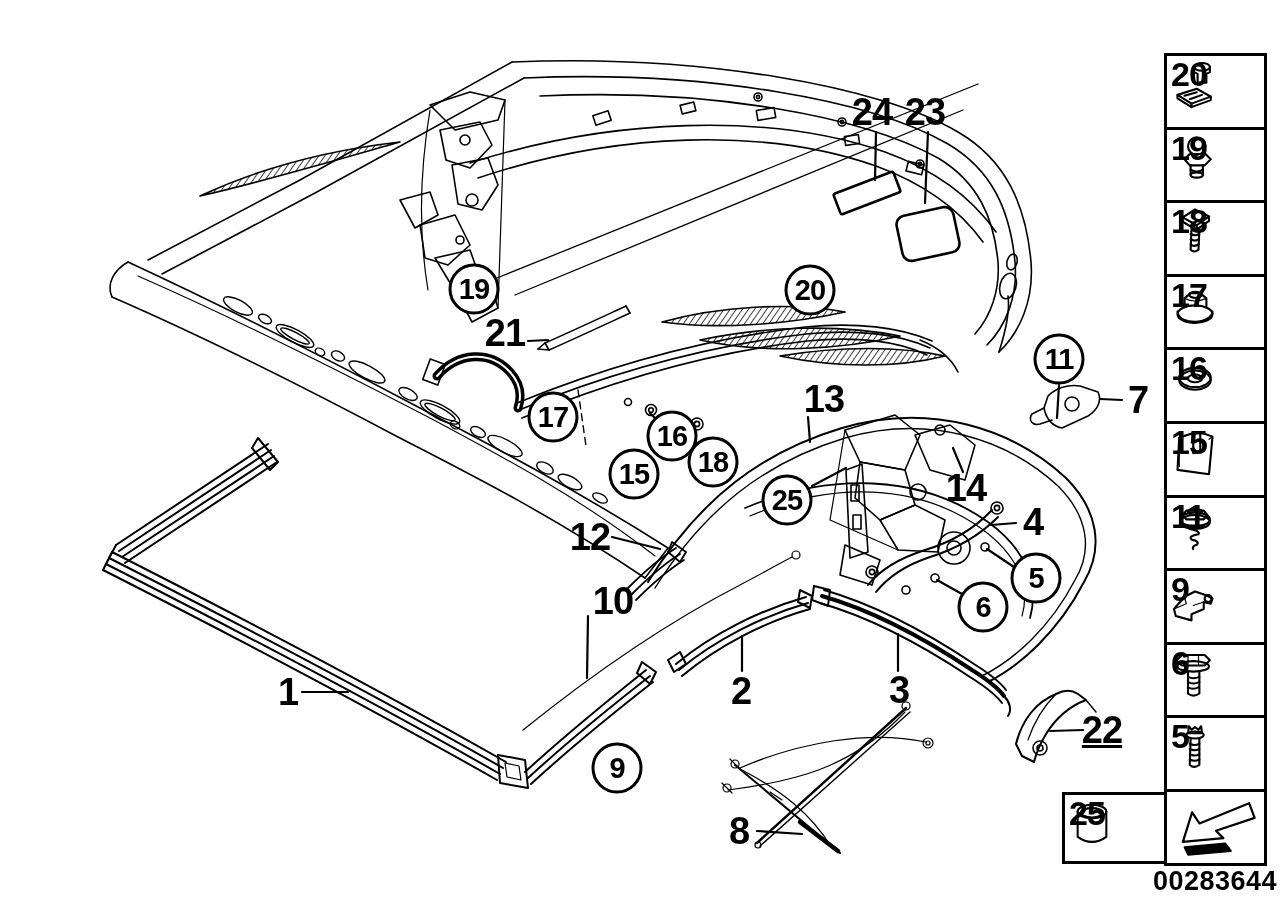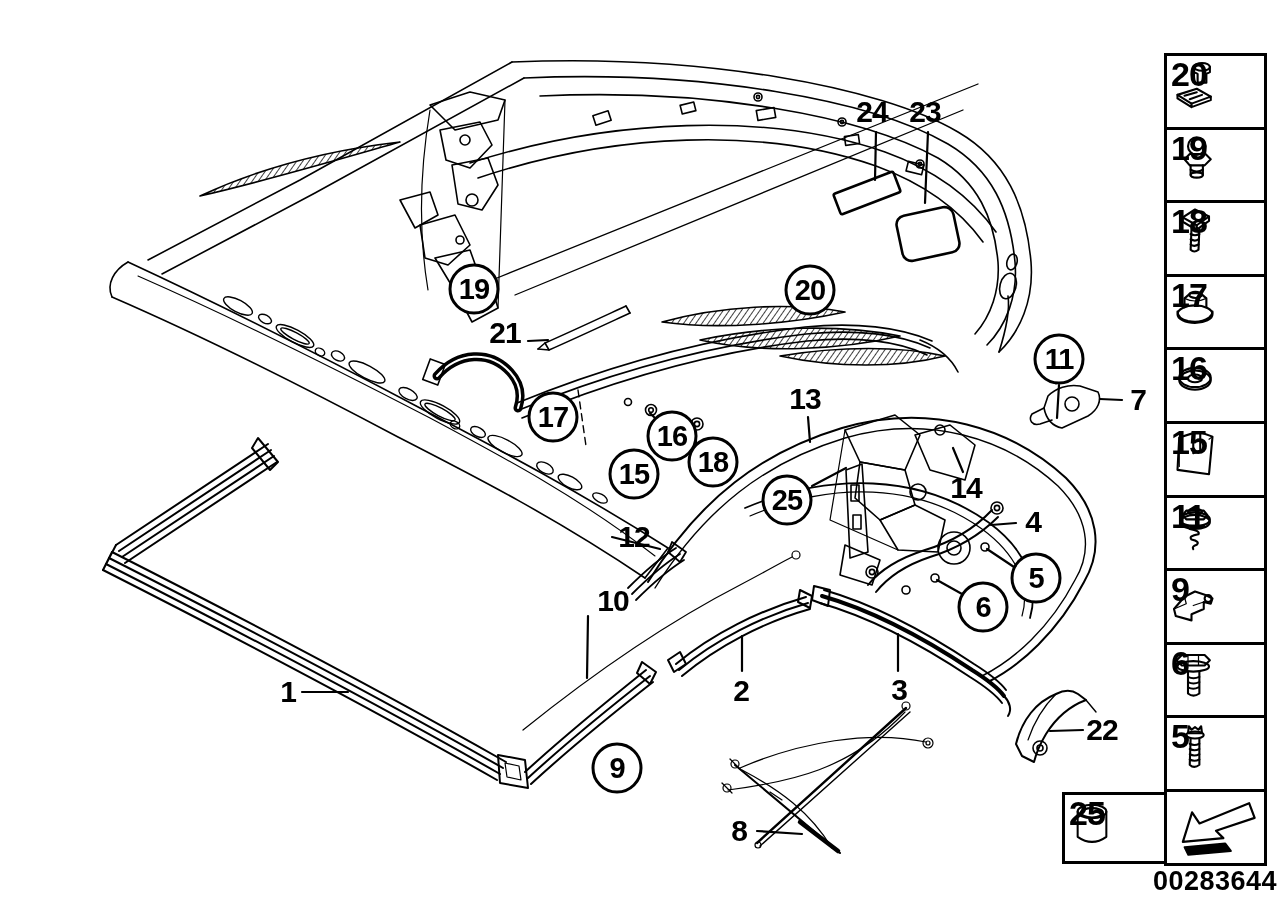--- a/index.html
+++ b/index.html
@@ -1,20 +1,20 @@
 <!DOCTYPE html>
 <html><head>
 <meta charset="utf-8">
 <style>
   html,body{margin:0;padding:0;background:#fff;}
   #stage{position:relative;width:1288px;height:910px;background:#ffffff;overflow:hidden;
          font-family:"Liberation Sans","DejaVu Sans",sans-serif;color:#000;}
   #artwork{position:absolute;left:0;top:0;}
   
-  .co-plain{position:absolute;transform:translate(-50%,-50%);font-size:30px;font-weight:700;
+  .co-plain{position:absolute;transform:translate(-50%,-50%);font-size:38px;font-weight:700;
             line-height:1;letter-spacing:-1px;white-space:nowrap;}
   .co-circ{position:absolute;transform:translate(-50%,-50%);width:51px;height:51px;background:#fff;
            border:3.5px solid #000;border-radius:50%;display:flex;align-items:center;justify-content:center;
            font-size:29px;font-weight:700;letter-spacing:-1px;box-sizing:border-box;}
   
   .legend-box{position:absolute;box-sizing:border-box;border:3px solid #000;background:#fff;}
   .legend-num{position:absolute;left:4px;top:1px;font-size:34px;font-weight:700;letter-spacing:-1px;line-height:1;}
   #image-number{position:absolute;left:1140px;top:866px;width:150px;text-align:center;
                 font-size:27px;font-weight:600;letter-spacing:.5px;}
 </style>
@@ -252,29 +252,29 @@
         <path d="M700,447 L692,437"></path>
       </g>
     </g>
   </svg>
 
   <div id="callouts">
       <div class="co-plain" style="left: 872px; top: 112px;">24</div>
       <div class="co-plain" style="left: 925px; top: 112px; text-align: center;">23</div>
       <div class="co-plain" style="left: 505px; top: 333px;">21</div>
       <div class="co-plain" style="left: 1138px; top: 400px;">7</div>
-      <div class="co-plain" style="left: 805px; top: 399px;">13</div>
+      <div class="co-plain" style="left: 824px; top: 399px;">13</div>
       <div class="co-plain" style="left: 966px; top: 488px;">14</div>
       <div class="co-plain" style="left: 1033px; top: 522px;">4</div>
-      <div class="co-plain" style="left: 590px; top: 537px; margin-left: 44px;">12</div>
+      <div class="co-plain" style="left: 590px; top: 537px;">12</div>
       <div class="co-plain" style="left: 613px; top: 601px;">10</div>
       <div class="co-plain" style="left: 288px; top: 692px;">1</div>
       <div class="co-plain" style="left: 741px; top: 691px;">2</div>
       <div class="co-plain" style="left: 899px; top: 690px;">3</div>
-      <div class="co-plain" style="left: 1102px; top: 730px;">22</div>
+      <div class="co-plain" style="left: 1102px; top: 730px; text-decoration: underline;">22</div>
       <div class="co-plain" style="left: 739px; top: 831px;">8</div>
       <div class="co-circ" style="left: 474px; top: 289px;">19</div>
       <div class="co-circ" style="left: 810px; top: 290px;">20</div>
       <div class="co-circ" style="left: 553px; top: 417px;">17</div>
       <div class="co-circ" style="left: 672px; top: 436px;">16</div>
       <div class="co-circ" style="left: 634px; top: 474px;">15</div>
       <div class="co-circ" style="left: 713px; top: 462px;">18</div>
       <div class="co-circ" style="left: 1059px; top: 359px;">11</div>
       <div class="co-circ" style="left: 787px; top: 500px;">25</div>
       <div class="co-circ" style="left: 1036px; top: 578px;">5</div>

